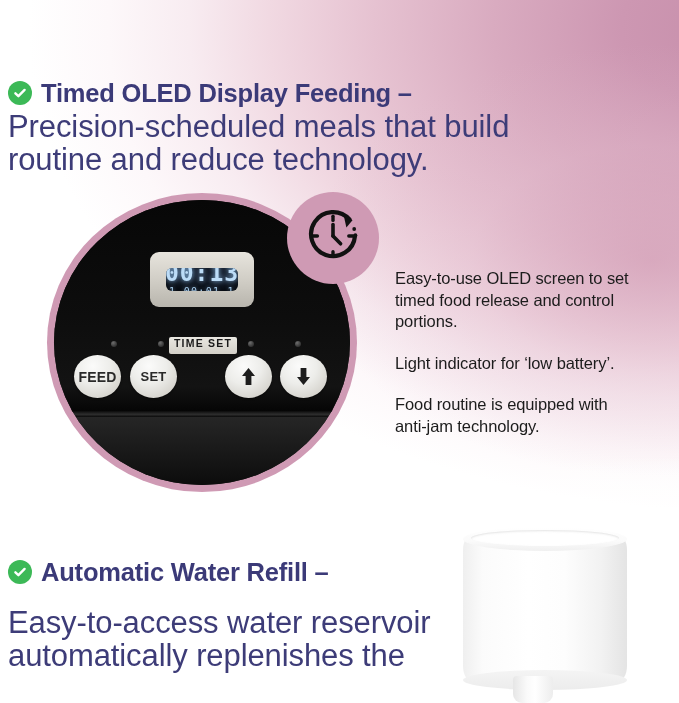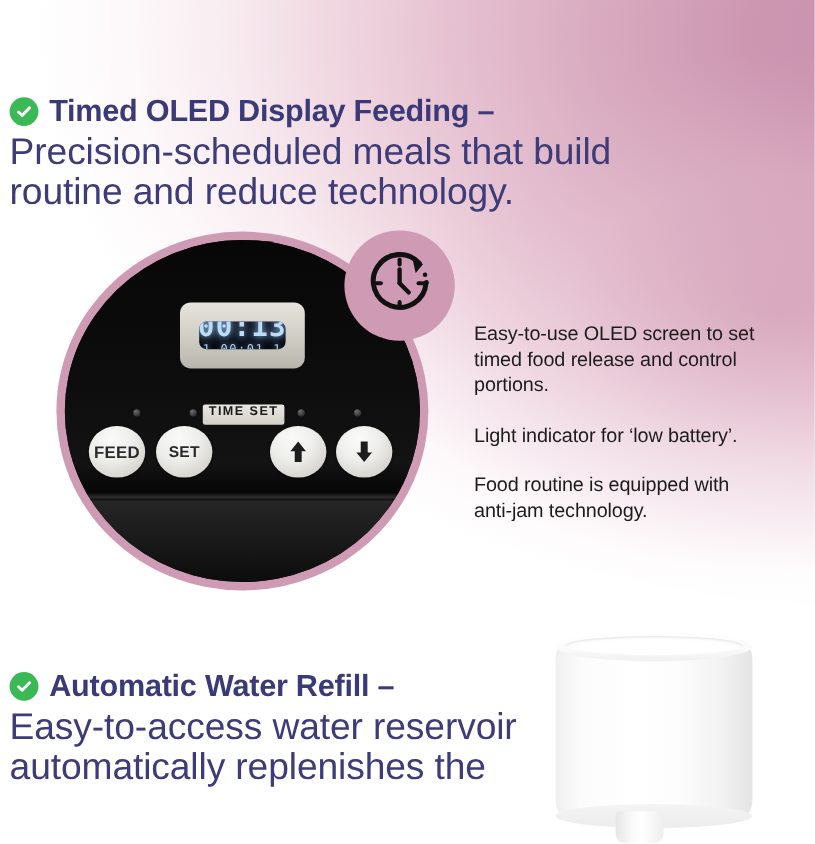--- a/index.html
+++ b/index.html
@@ -70,21 +70,21 @@
     font-size: 31px;
     color: #3d3c78;
     line-height: 33px;
     letter-spacing: -0.1px;
   }
 
   #block-timed { left: 8px; top: 52px; width: 600px; margin-top: 26px; }
   #block-timed .feature-body { margin-top: 1px; }
 
   #block-water { left: 8px; top: 557px; width: 470px; }
-  #block-water .feature-body { margin-top: 1px; }
+  #block-water .feature-body { margin-top: 18px; }
 
   
   #side-copy {
     position: absolute;
     left: 383px;
     top: 268px;
     width: 250px;
     z-index: 3;
   }
   #side-copy p {

